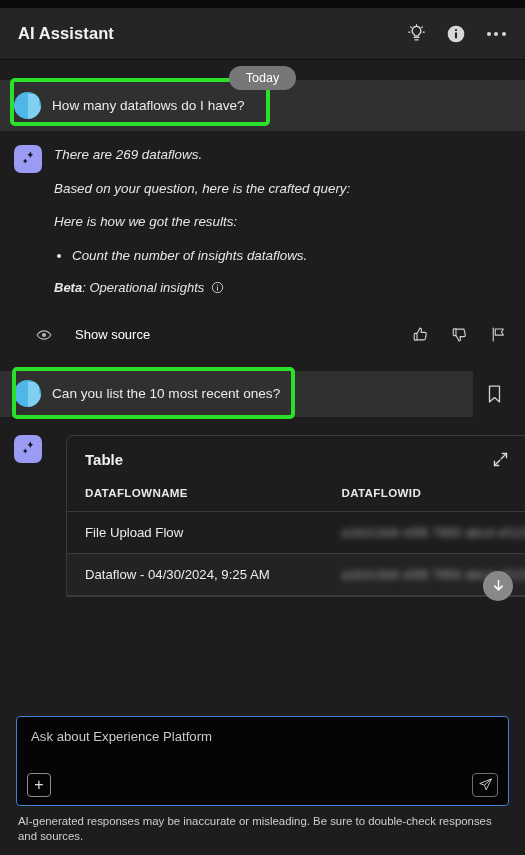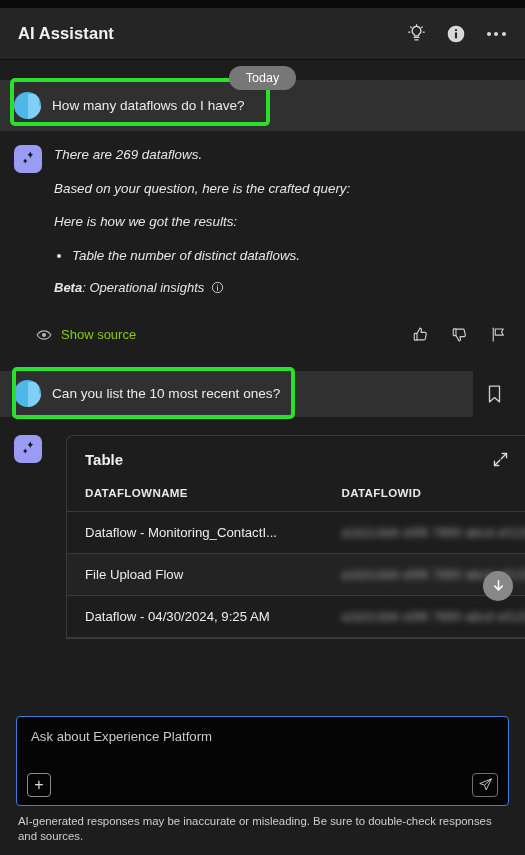--- a/index.html
+++ b/index.html
@@ -177,23 +177,23 @@
   .action-row {
     display: flex;
     align-items: center;
     padding: 0 18px 0 36px;
     height: 36px;
     background: #1d1d1d;
   }
   .show-source {
     display: flex;
     align-items: center;
-    gap: 9px;
+    gap: 23px;
     font-size: 13px;
-    color: #84cc16;
+    color: #ffffff;
     cursor: pointer;
     flex: 1 1 auto;
   }
   .feedback {
     display: flex;
     align-items: center;
     gap: 22px;
   }
   .fbtn { cursor: pointer; display: flex; }
 
@@ -406,21 +406,21 @@
         <svg width="20" height="20" viewBox="0 0 20 20" fill="#16161e">
           <path d="M12.3 2.2c.5 1.9 1.2 2.9 2.9 3.5-1.7.6-2.4 1.6-2.9 3.5-.5-1.9-1.2-2.9-2.9-3.5 1.7-.6 2.4-1.6 2.9-3.5z"></path>
           <path d="M7.2 9.2c.4 1.6 1 2.4 2.4 2.9-1.4.5-2 1.3-2.4 2.9-.4-1.6-1-2.4-2.4-2.9 1.4-.5 2-1.3 2.4-2.9z"></path>
         </svg>
       </div>
       <div class="assistant-body">
         <p>There are 269 dataflows.</p>
         <p>Based on your question, here is the crafted query:</p>
         <p>Here is how we got the results:</p>
         <ul>
-          <li>Table the number of distinct dataflows.</li>
+          <li>Count the number of insights dataflows.</li>
         </ul>
         <div class="beta-line">
           <span><b class="beta-label">Beta</b><span>: Operational insights</span></span>
           <span style="display:flex;">
             <svg width="13" height="13" viewBox="0 0 24 24" fill="none" stroke="#d0d0d0" stroke-width="1.8">
               <circle cx="12" cy="12" r="9.5"></circle>
               <circle cx="12" cy="7.6" r="1.2" fill="#d0d0d0" stroke="none"></circle>
               <path d="M12 11v6.2" stroke-linecap="round"></path>
             </svg>
           </span>
@@ -496,24 +496,20 @@
         </div>
         <table class="tbl">
           <thead>
             <tr>
               <th class="col-name">DATAFLOWNAME</th>
               <th>DATAFLOWID</th>
             </tr>
           </thead>
           <tbody>
             <tr>
-              <td>Dataflow - Monitoring_ContactI...</td>
-              <td><span class="blurred">a1b2c3d4 e5f6 7890 abcd ef1234567890</span></td>
-            </tr>
-            <tr>
               <td>File Upload Flow</td>
               <td><span class="blurred">a1b2c3d4 e5f6 7890 abcd ef1234567890</span></td>
             </tr>
             <tr>
               <td>Dataflow - 04/30/2024, 9:25 AM</td>
               <td><span class="blurred">a1b2c3d4 e5f6 7890 abcd ef1234567890</span></td>
             </tr>
           </tbody>
         </table>
       </div>

